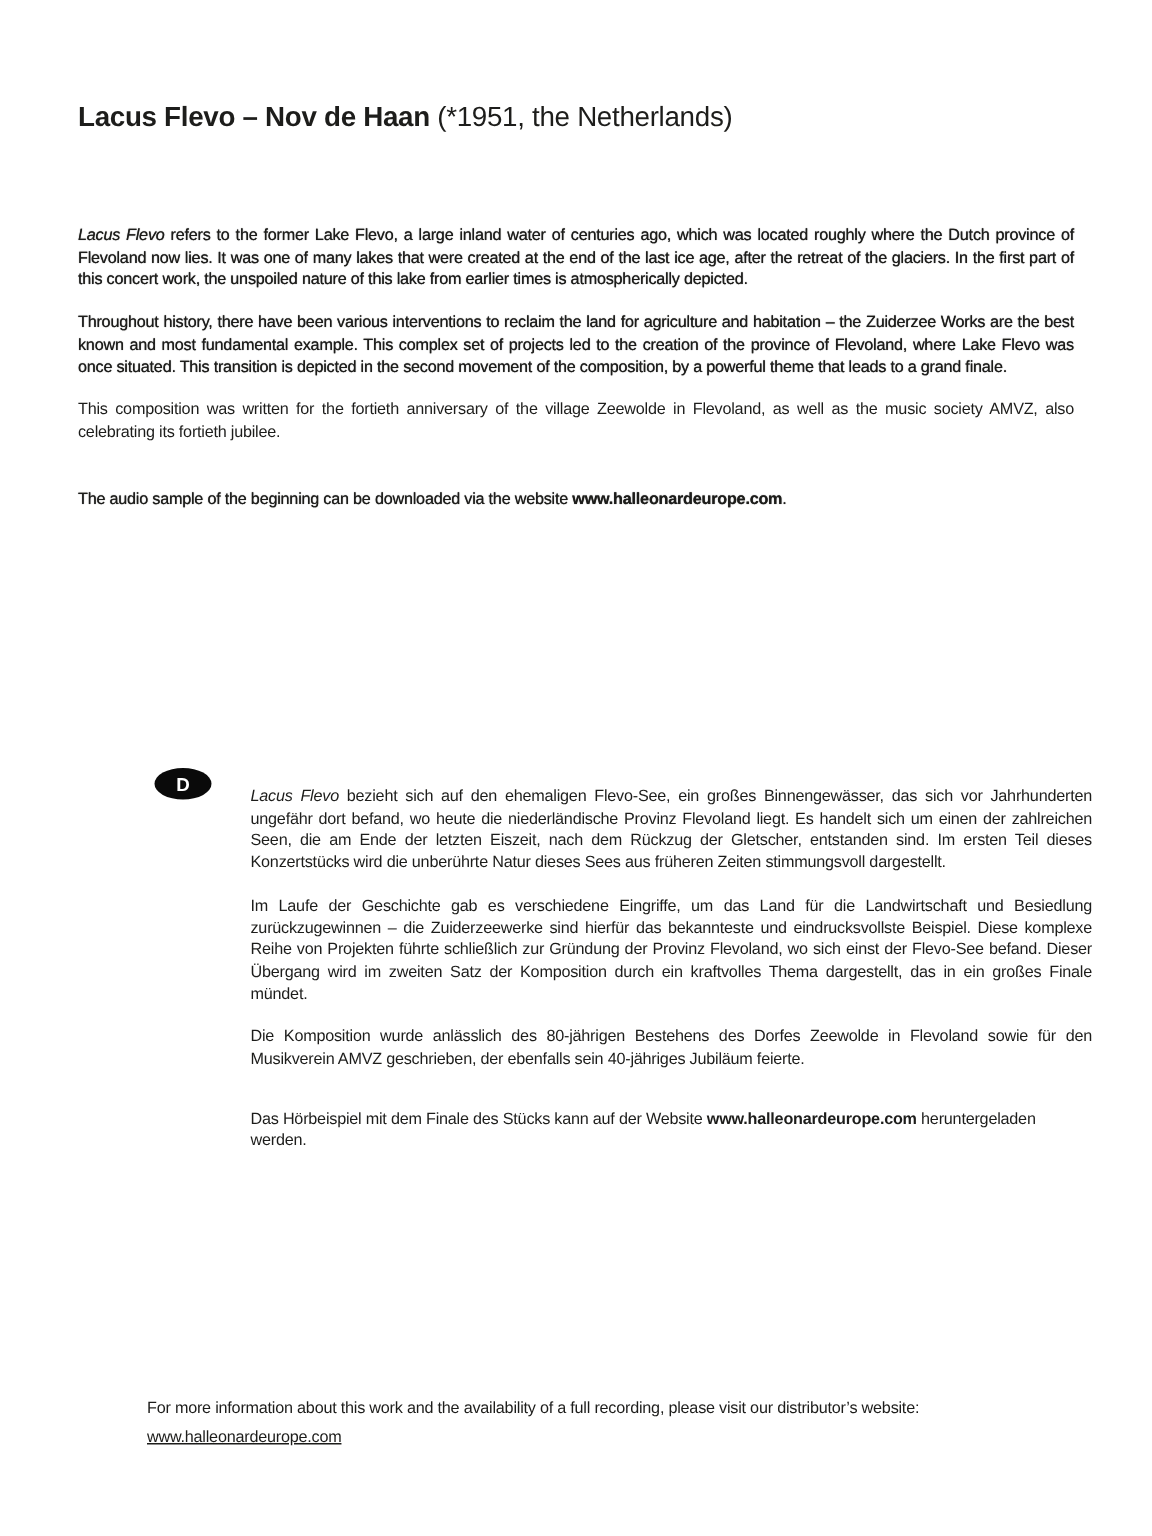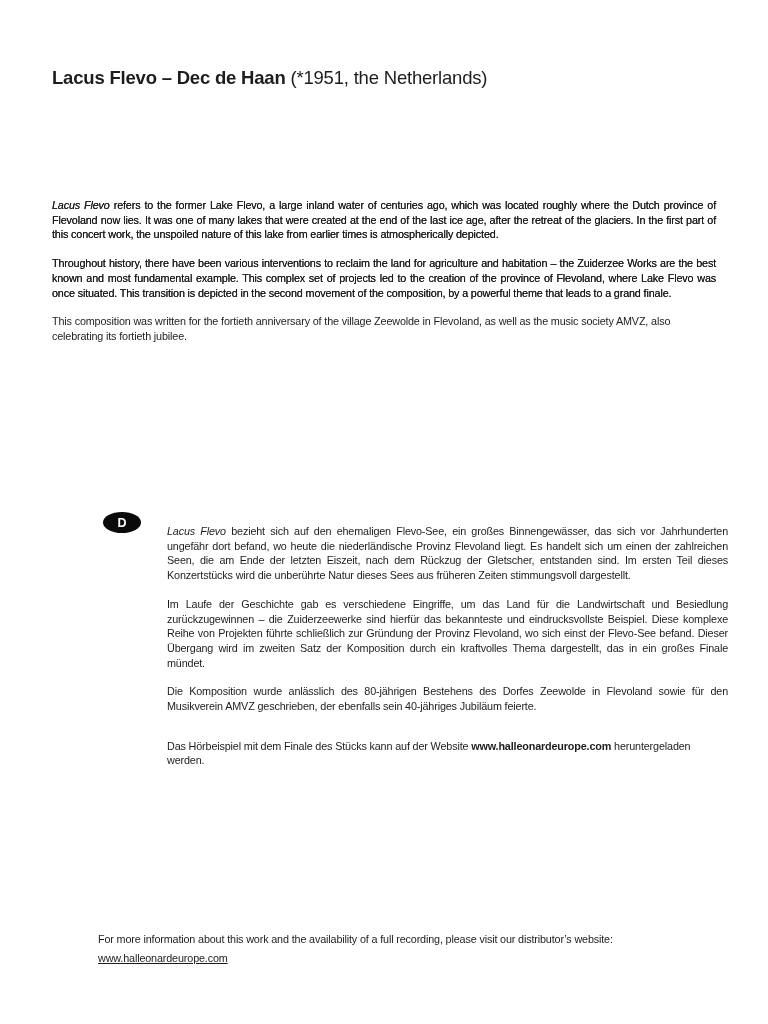--- a/index.html
+++ b/index.html
@@ -30,21 +30,20 @@
     letter-spacing: -0.15px;
     text-align: justify;
   }
   .body-text p:last-child { text-align: left; }
 
   .en-block {
     position: absolute;
     left: 52px;
     top: 150px;
     width: 664px;
-    margin-top: 48px;
   }
   .en-block .gap-before { margin-top: 30px; }
 
   
   .semi { text-shadow: 0 0 0.55px #1d1d1b; }
 
   .lang-badge {
     position: absolute;
     left: 103px;
     top: 512px;
@@ -86,27 +85,28 @@
   .seg-italic { font-style: italic; }
   .seg-bold { font-weight: bold; }
   .seg-link { text-decoration: underline; cursor: pointer; }
 </style>
 </head>
 <body>
 
 <div class="page">
 
   <h1 class="title">
-    <span>Lacus Flevo – Dec de Haan</span><span class="suffix"> (*1951, the Netherlands)</span>
+    <span>Lacus Flevo – Nov de Haan</span><span class="suffix"> (*1951, the Netherlands)</span>
   </h1>
 
   <div class="en-block body-text">
     <p class="semi"><span class="seg-italic">Lacus Flevo</span><span> refers to the former Lake Flevo, a large inland water of centuries ago, which was located roughly where the Dutch province of Flevoland now lies. It was one of many lakes that were created at the end of the last ice age, after the retreat of the glaciers. In the first part of this concert work, the unspoiled nature of this lake from earlier times is atmospherically depicted.</span></p>
     <p class="semi"><span>Throughout history, there have been various interventions to reclaim the land for agriculture and habitation – the Zuiderzee Works are the best known and most fundamental example. This complex set of projects led to the creation of the province of Flevoland, where Lake Flevo was once situated. This transition is depicted in the second movement of the composition, by a powerful theme that leads to a grand finale.</span></p>
     <p><span>This composition was written for the fortieth anniversary of the village Zeewolde in Flevoland, as well as the music society AMVZ, also celebrating its fortieth jubilee.</span></p>
+    <p class="semi gap-before"><span>The audio sample of the beginning can be downloaded via the website </span><span class="seg-bold">www.halleonardeurope.com</span><span>.</span></p>
   </div>
 
   <div class="lang-badge">D</div>
 
   <div class="de-block body-text">
     <p><span class="seg-italic">Lacus Flevo</span><span> bezieht sich auf den ehemaligen Flevo-See, ein großes Binnengewässer, das sich vor Jahrhunderten ungefähr dort befand, wo heute die niederländische Provinz Flevoland liegt. Es handelt sich um einen der zahlreichen Seen, die am Ende der letzten Eiszeit, nach dem Rückzug der Gletscher, entstanden sind. Im ersten Teil dieses Konzertstücks wird die unberührte Natur dieses Sees aus früheren Zeiten stimmungsvoll dargestellt.</span></p>
     <p><span>Im Laufe der Geschichte gab es verschiedene Eingriffe, um das Land für die Landwirtschaft und Besiedlung zurückzugewinnen – die Zuiderzeewerke sind hierfür das bekannteste und eindrucksvollste Beispiel. Diese komplexe Reihe von Projekten führte schließlich zur Gründung der Provinz Flevoland, wo sich einst der Flevo-See befand. Dieser Übergang wird im zweiten Satz der Komposition durch ein kraftvolles Thema dargestellt, das in ein großes Finale mündet.</span></p>
     <p><span>Die Komposition wurde anlässlich des 80-jährigen Bestehens des Dorfes Zeewolde in Flevoland sowie für den Musikverein AMVZ geschrieben, der ebenfalls sein 40-jähriges Jubiläum feierte.</span></p>
     <p class="gap-before"><span>Das Hörbeispiel mit dem Finale des Stücks kann auf der Website </span><span class="seg-bold">www.halleonardeurope.com</span><span> heruntergeladen werden.</span></p>
   </div>

